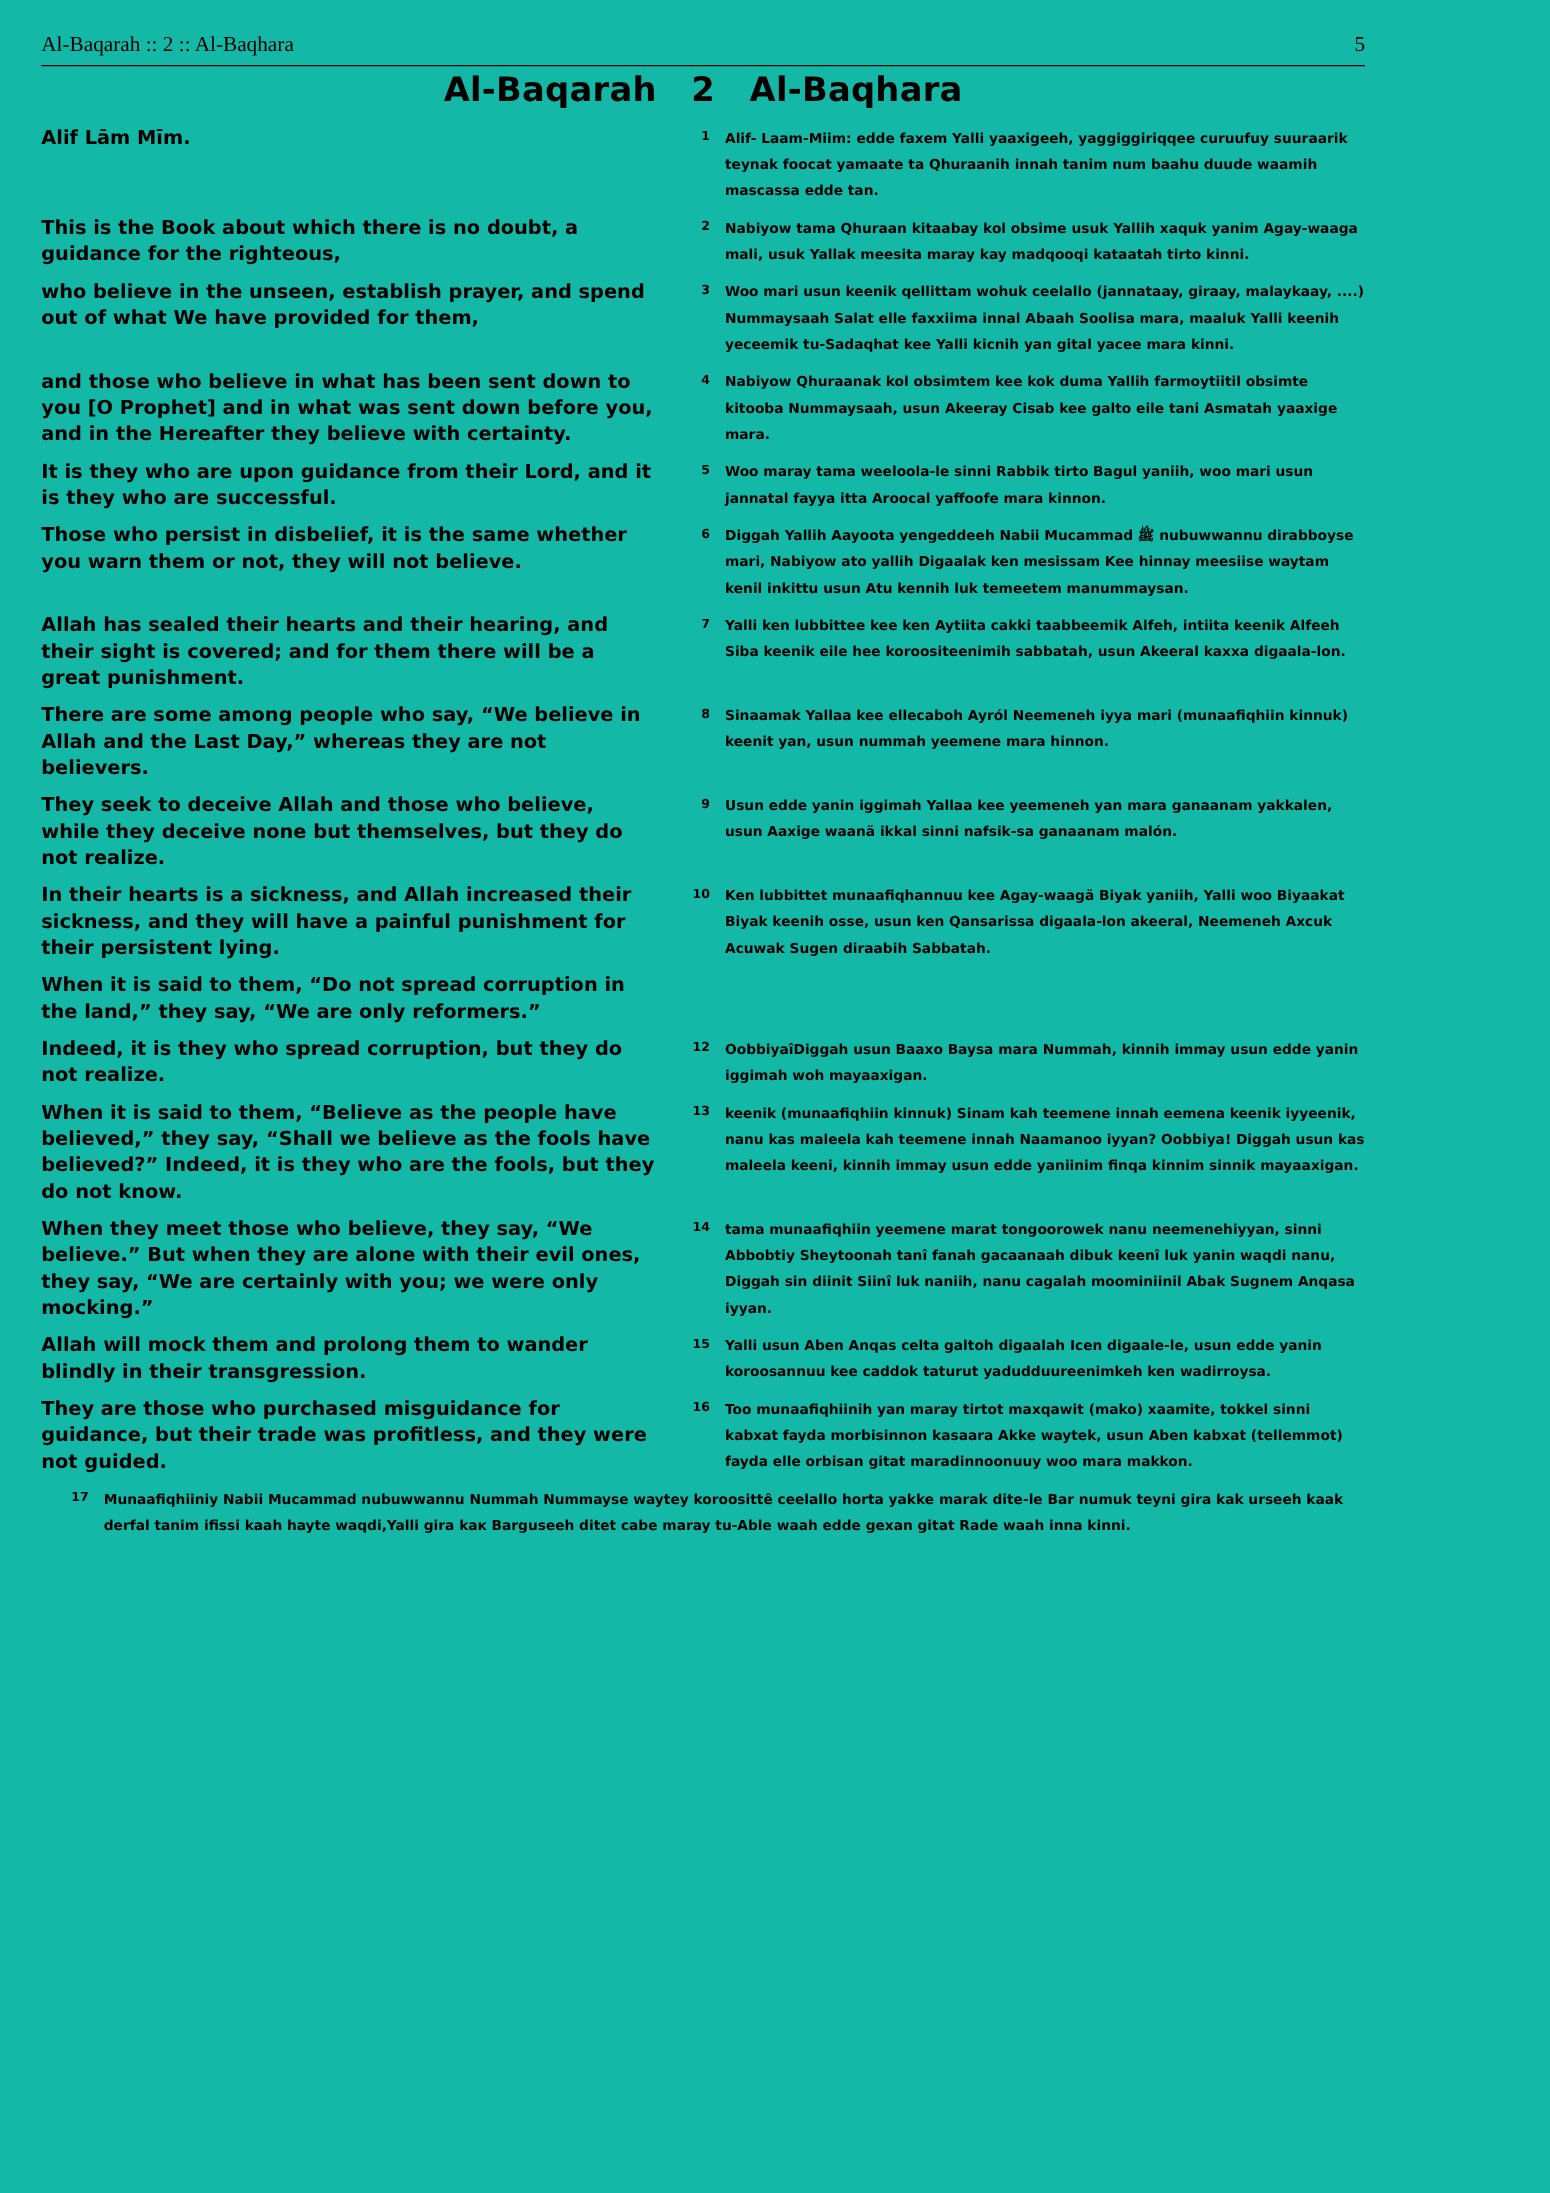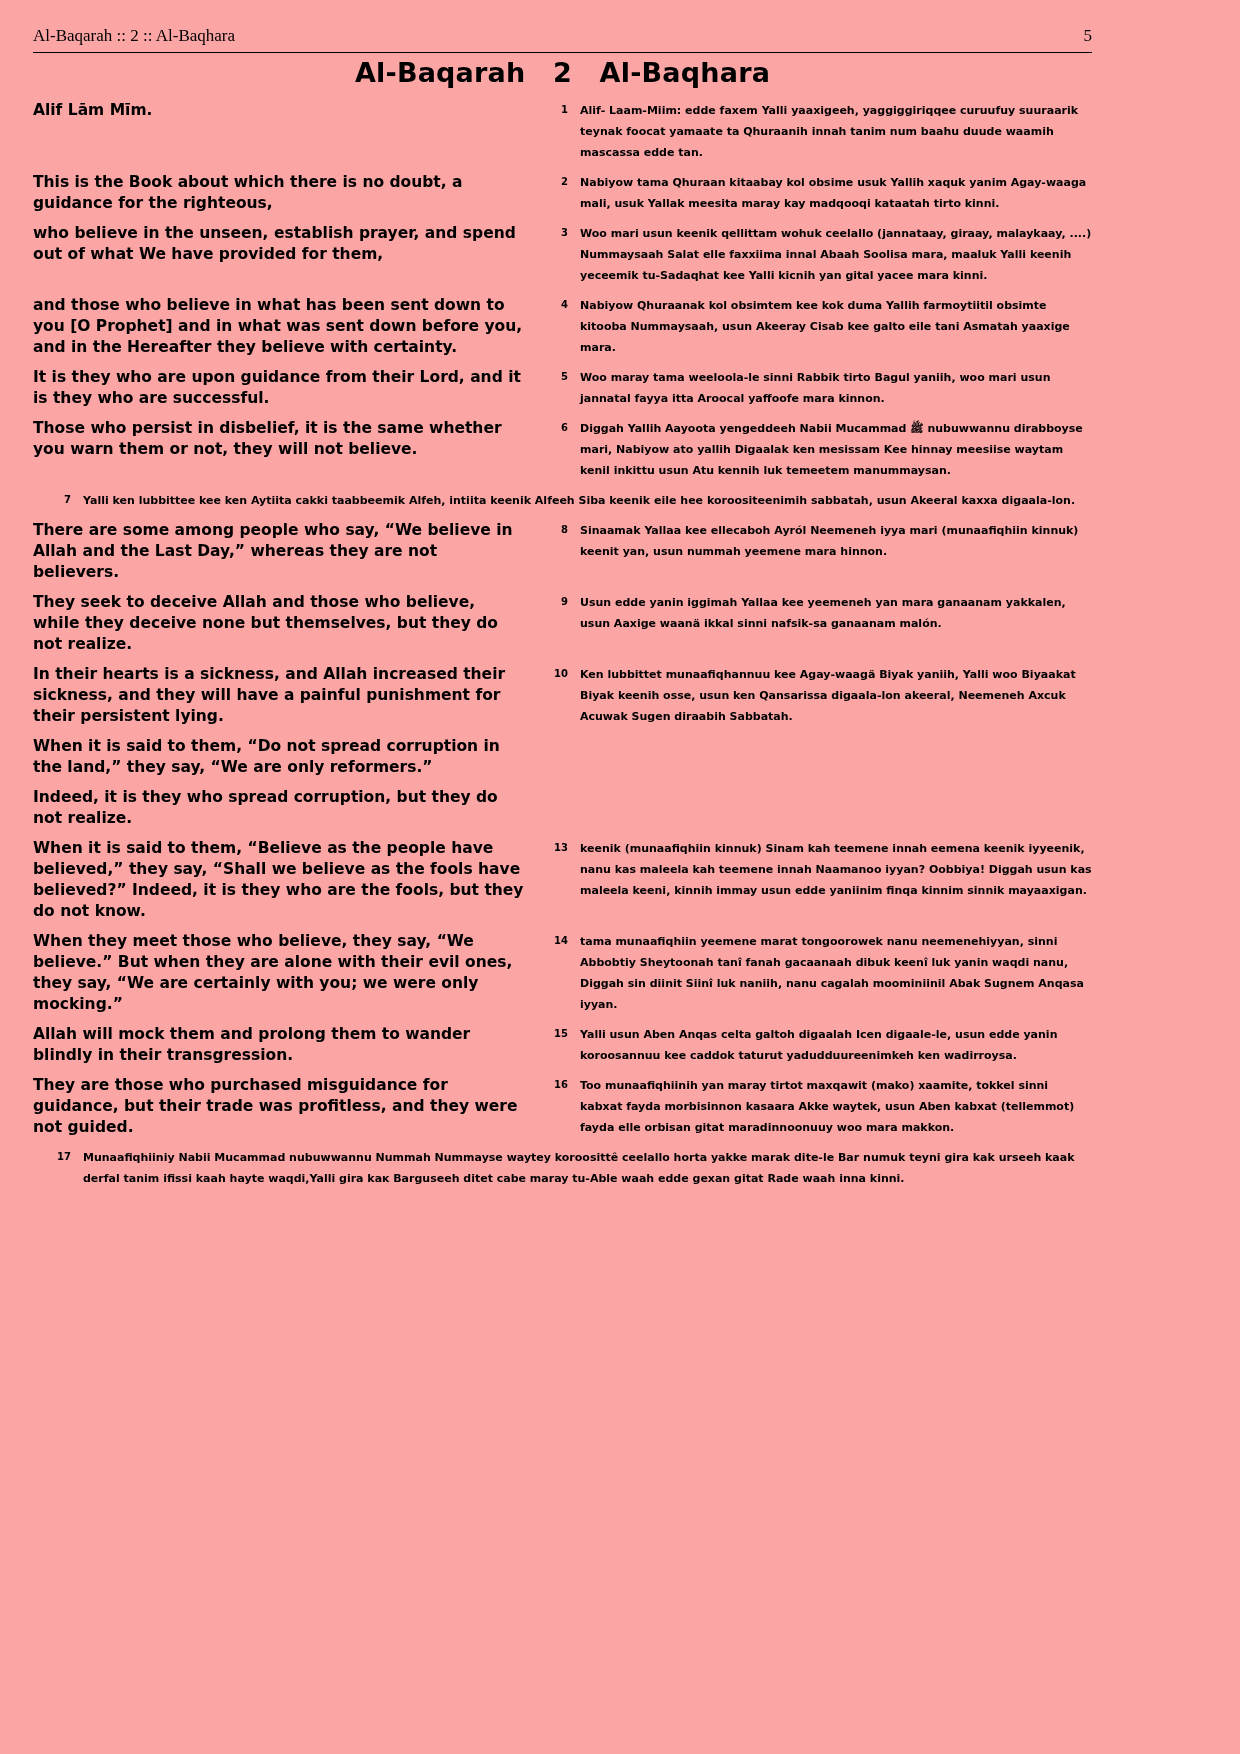--- a/index.html
+++ b/index.html
@@ -2,21 +2,21 @@
 <html><head>
 <meta charset="utf-8">
 <style>
   * { margin:0; padding:0; box-sizing:border-box; }
   html,body { background:#ffffff; color:#000000; }
   body { font-family:"DejaVu Sans", sans-serif; }
 
   .page {
     width:1240px;
     height:1754px;
-    background:#fca5a5;
+    background:#14b8a6;
     padding:26px 148px 30px 33px;
     overflow:hidden;
     position:relative;
   }
 
   .page-header {
     display:flex;
     justify-content:space-between;
     align-items:baseline;
     font-family:"Liberation Serif", serif;
@@ -135,20 +135,21 @@
 
   <div class="verse-row">
     <div class="cell-en">Those who persist in disbelief, it is the same whether you warn them or not, they will not believe.</div>
     <div class="cell-af">
       <span class="vnum">6</span>
       <div class="af-text">Diggah Yallih Aayoota yengeddeeh Nabii Mucammad ﷺ nubuwwannu dirabboyse mari, Nabiyow ato yallih Digaalak ken mesissam Kee hinnay meesiise waytam kenil inkittu usun Atu kennih luk temeetem manummaysan.</div>
     </div>
   </div>
 
   <div class="verse-row">
+    <div class="cell-en">Allah has sealed their hearts and their hearing, and their sight is covered; and for them there will be a great punishment.</div>
     <div class="cell-af">
       <span class="vnum">7</span>
       <div class="af-text">Yalli ken lubbittee kee ken Aytiita cakki taabbeemik Alfeh, intiita keenik Alfeeh Siba keenik eile hee koroositeenimih sabbatah, usun Akeeral kaxxa digaala-lon.</div>
     </div>
   </div>
 
   <div class="verse-row">
     <div class="cell-en">There are some among people who say, “We believe in Allah and the Last Day,” whereas they are not believers.</div>
     <div class="cell-af">
       <span class="vnum">8</span>
@@ -171,20 +172,24 @@
       <div class="af-text">Ken lubbittet munaafiqhannuu kee Agay-waagä Biyak yaniih, Yalli woo Biyaakat Biyak keenih osse, usun ken Qansarissa digaala-lon akeeral, Neemeneh Axcuk Acuwak Sugen diraabih Sabbatah.</div>
     </div>
   </div>
 
   <div class="verse-row">
     <div class="cell-en">When it is said to them, “Do not spread corruption in the land,” they say, “We are only reformers.”</div>
   </div>
 
   <div class="verse-row">
     <div class="cell-en">Indeed, it is they who spread corruption, but they do not realize.</div>
+    <div class="cell-af">
+      <span class="vnum">12</span>
+      <div class="af-text">OobbiyaîDiggah usun Baaxo Baysa mara Nummah, kinnih immay usun edde yanin iggimah woh mayaaxigan.</div>
+    </div>
   </div>
 
   <div class="verse-row">
     <div class="cell-en">When it is said to them, “Believe as the people have believed,” they say, “Shall we believe as the fools have believed?” Indeed, it is they who are the fools, but they do not know.</div>
     <div class="cell-af">
       <span class="vnum">13</span>
       <div class="af-text">keenik (munaafiqhiin kinnuk) Sinam kah teemene innah eemena keenik iyyeenik, nanu kas maleela kah teemene innah Naamanoo iyyan? Oobbiya! Diggah usun kas maleela keeni, kinnih immay usun edde yaniinim finqa kinnim sinnik mayaaxigan.</div>
     </div>
   </div>
 

